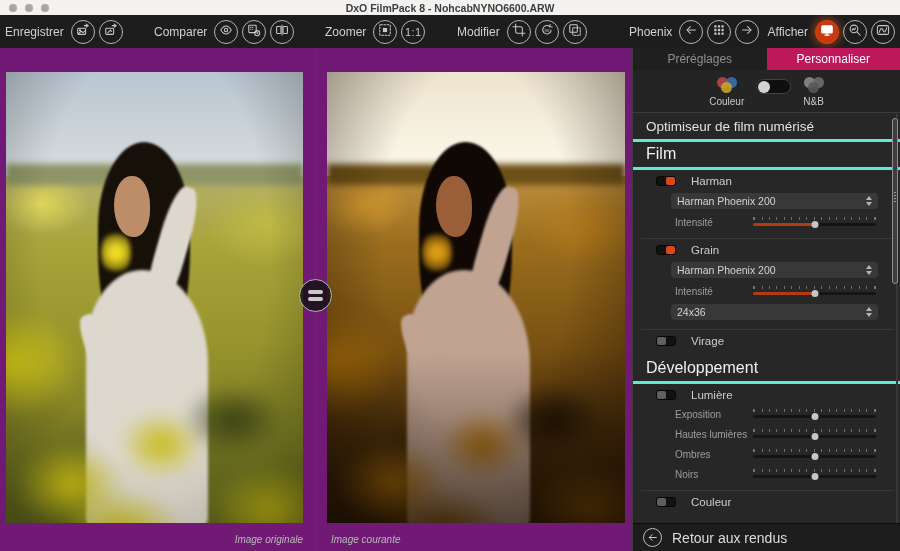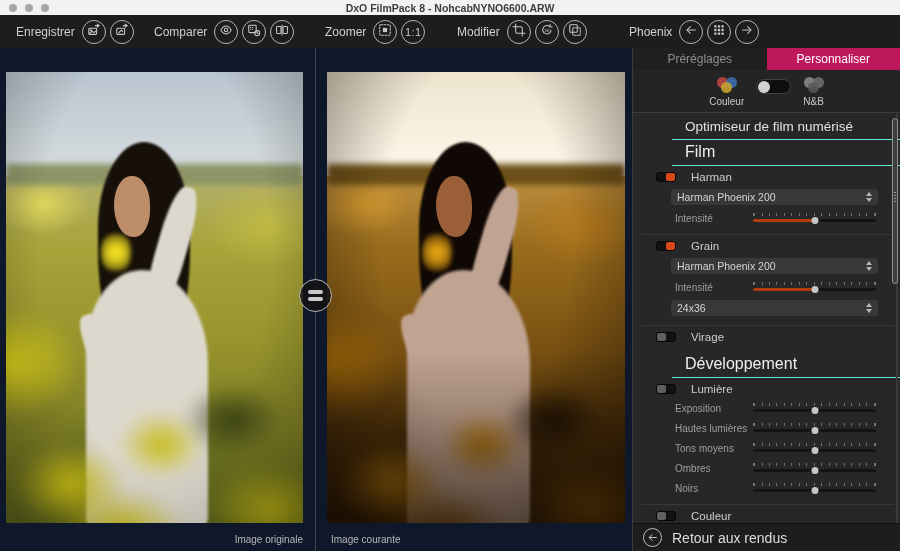--- a/index.html
+++ b/index.html
@@ -17,25 +17,25 @@
   
   .toolbar { position:absolute; top:15px; left:0; right:0; height:33px; background:#1d1d1d; z-index:25; }
   .tgroup { position:absolute; top:0; height:33px; display:flex; align-items:center; gap:4px; }
   .tlabel { color:#d0d0d0; font-size:12px; margin-right:3px; white-space:nowrap; }
   .icon-btn { width:24px; height:24px; border-radius:50%; border:1.2px solid #b5b5b5;
               display:flex; align-items:center; justify-content:center; flex-shrink:0; }
   .icon-btn svg { stroke:#c8c8c8; fill:none; stroke-width:1.2; stroke-linecap:round; stroke-linejoin:round; }
   .icon-btn.active { background:#c9380e; border-color:#d4491c; box-shadow:0 0 7px 3px rgba(214,76,25,.45); }
   .icon-btn.active svg { stroke:#fff; }
   .one2one { font-size:11px; color:#c8c8c8; font-weight:normal; letter-spacing:.5px;text-align:right; }
-  #g-save{left:16px} #g-compare{left:154px} #g-zoom{left:325px}
+  #g-save{left:5px} #g-compare{left:154px} #g-zoom{left:325px}
   #g-edit{left:457px} #g-nav{left:629px} #g-display{right:5px}
 
   
-  .viewer { position:absolute; top:48px; left:0; width:632px; height:503px; background:#0f172a; }
+  .viewer { position:absolute; top:48px; left:0; width:632px; height:503px; background:#701a75;font-style:italic; }
   .photo { position:absolute; top:24px; height:451px; overflow:hidden; background:#333; }
   #photo-orig { left:6px; width:297px; }
   #photo-warm { left:327px; width:298px; }
   .photo > div { position:absolute; }
   .sky { top:0; left:0; right:0; height:25%; }
   .horizon { top:20.5%; left:0; right:0; height:4.5%; filter:blur(3px); }
   .field { top:23%; left:0; right:0; bottom:0; }
   .hair { left:31%; top:15.5%; width:31%; height:50%; border-radius:50% 50% 42% 46% / 38% 38% 52% 52%; filter:blur(1px); }
   .face { left:36.5%; top:23%; width:12%; height:13.5%; border-radius:50% 50% 45% 55%; }
   .arm { left:51%; top:25%; width:10%; height:28%; border-radius:40%; transform:rotate(16deg); filter:blur(1px); }
@@ -110,21 +110,21 @@
   .tri-circles { position:relative; width:20px; height:16px; }
   .tc { position:absolute; width:11px; height:11px; border-radius:50%; opacity:.88; }
   .tc1 { left:0; top:0; } .tc2 { right:0; top:0; } .tc3 { left:4.5px; top:5px; }
   .color-set .tc1 { background:#bf4646; } .color-set .tc2 { background:#3f6fae; } .color-set .tc3 { background:#c9a52c; }
   .bw-set .tc1 { background:#8c8c8c; } .bw-set .tc2 { background:#6e6e6e; } .bw-set .tc3 { background:#595959; }
   .mode-switch { width:35px; height:15px; border-radius:8px; background:#0f0f0f; border:1px solid #424242;
                  position:relative; margin-top:2px; }
   .mode-switch .knob { position:absolute; left:1px; top:0.5px; width:12px; height:12px; border-radius:50%; background:#d2d2d2; }
 
   .scroll-area { position:absolute; top:66px; left:0; right:0; bottom:28px; overflow:hidden; }
-  .pheader { padding:5px 10px 5px 13px; font-size:13.5px; color:#e2e2e2; border-bottom:1px solid #5eead4;margin-left:39px; }
+  .pheader { padding:5px 10px 5px 13px; font-size:13.5px; color:#e2e2e2; border-bottom:3px solid #5eead4; }
   .pheader.big { font-size:16px; color:#efefef; padding:3px 10px 4px 13px; }
   .ctrl-group { border-bottom:1px solid #383838; margin:0 6px 0 8px; padding:2px 0 6px; }
   .ctrl-group.noline { border-bottom:none; }
   .toggle-row { display:flex; align-items:center; gap:15px; height:18px; padding-left:15px;
                 font-size:11.5px; color:#cccccc; }
   .mini-toggle { width:20px; height:10px; border-radius:3px; background:#121212; border:1px solid #060606;
                  position:relative; flex-shrink:0; }
   .mini-toggle .knob { position:absolute; width:9px; height:8px; top:0; border-radius:2px; }
   .mini-toggle.on .knob { right:0; background:#d8491a; }
   .mini-toggle.off .knob { left:0; background:#5f5f5f; }
@@ -284,20 +284,42 @@
             </svg></span>
       </div>
       <div class="icon-btn">
         <span><svg width="14" height="14" viewBox="0 0 16 16">
               <path d="M3 8h9.4"></path>
               <path d="M8.8 4.2L12.6 8l-3.8 3.8"></path>
             </svg></span>
       </div>
     </div>
 
+    <div class="tgroup" id="g-display">
+      <span class="tlabel">Afficher</span>
+      <div class="icon-btn active">
+        <span><svg width="14" height="14" viewBox="0 0 16 16">
+              <rect x="2" y="3.2" width="12" height="8.2" rx="1.2" fill="#fff" stroke="#fff"></rect>
+              <path d="M5.6 13.8h4.8M8 11.4v2.4" stroke="#fff" stroke-width="1.4"></path>
+            </svg></span>
+      </div>
+      <div class="icon-btn">
+        <span><svg width="14" height="14" viewBox="0 0 16 16">
+              <circle cx="6.8" cy="6.8" r="4.4"></circle>
+              <path d="M10.2 10.2L14 14"></path>
+              <path d="M4.6 8.2l1.4-1.8 1.1 1.3 1.5-1.9"></path>
+            </svg></span>
+      </div>
+      <div class="icon-btn">
+        <span><svg width="14" height="14" viewBox="0 0 16 16">
+              <rect x="1.6" y="3" width="12.8" height="10" rx="2"></rect>
+              <path d="M3.6 10.8c1.5-4.8 2.8-5.8 4.2-2.8s2.8 3.6 4.4-2.6"></path>
+            </svg></span>
+      </div>
+    </div>
   </div>
 
   <div class="viewer">
 
     <div class="photo photo-orig" id="photo-orig">
       <div class="sky"></div>
       <div class="field"></div>
       <div class="horizon"></div>
       <div class="hair"></div>
       <div class="face"></div>
@@ -455,28 +477,20 @@
         </div>
         <div class="slider-row">
           <span class="slabel">Hautes lumières</span>
           <div class="slider">
             <div class="ticks"></div>
               <div class="track"></div>
             <div class="thumb" style="left: 50%;"></div>
           </div>
         </div>
         <div class="slider-row">
-          <span class="slabel">Tons moyens</span>
-          <div class="slider">
-            <div class="ticks"></div>
-              <div class="track"></div>
-            <div class="thumb" style="left: 50%;"></div>
-          </div>
-        </div>
-        <div class="slider-row">
           <span class="slabel">Ombres</span>
           <div class="slider">
             <div class="ticks"></div>
               <div class="track"></div>
             <div class="thumb" style="left: 50%;"></div>
           </div>
         </div>
         <div class="slider-row">
           <span class="slabel">Noirs</span>
           <div class="slider">

